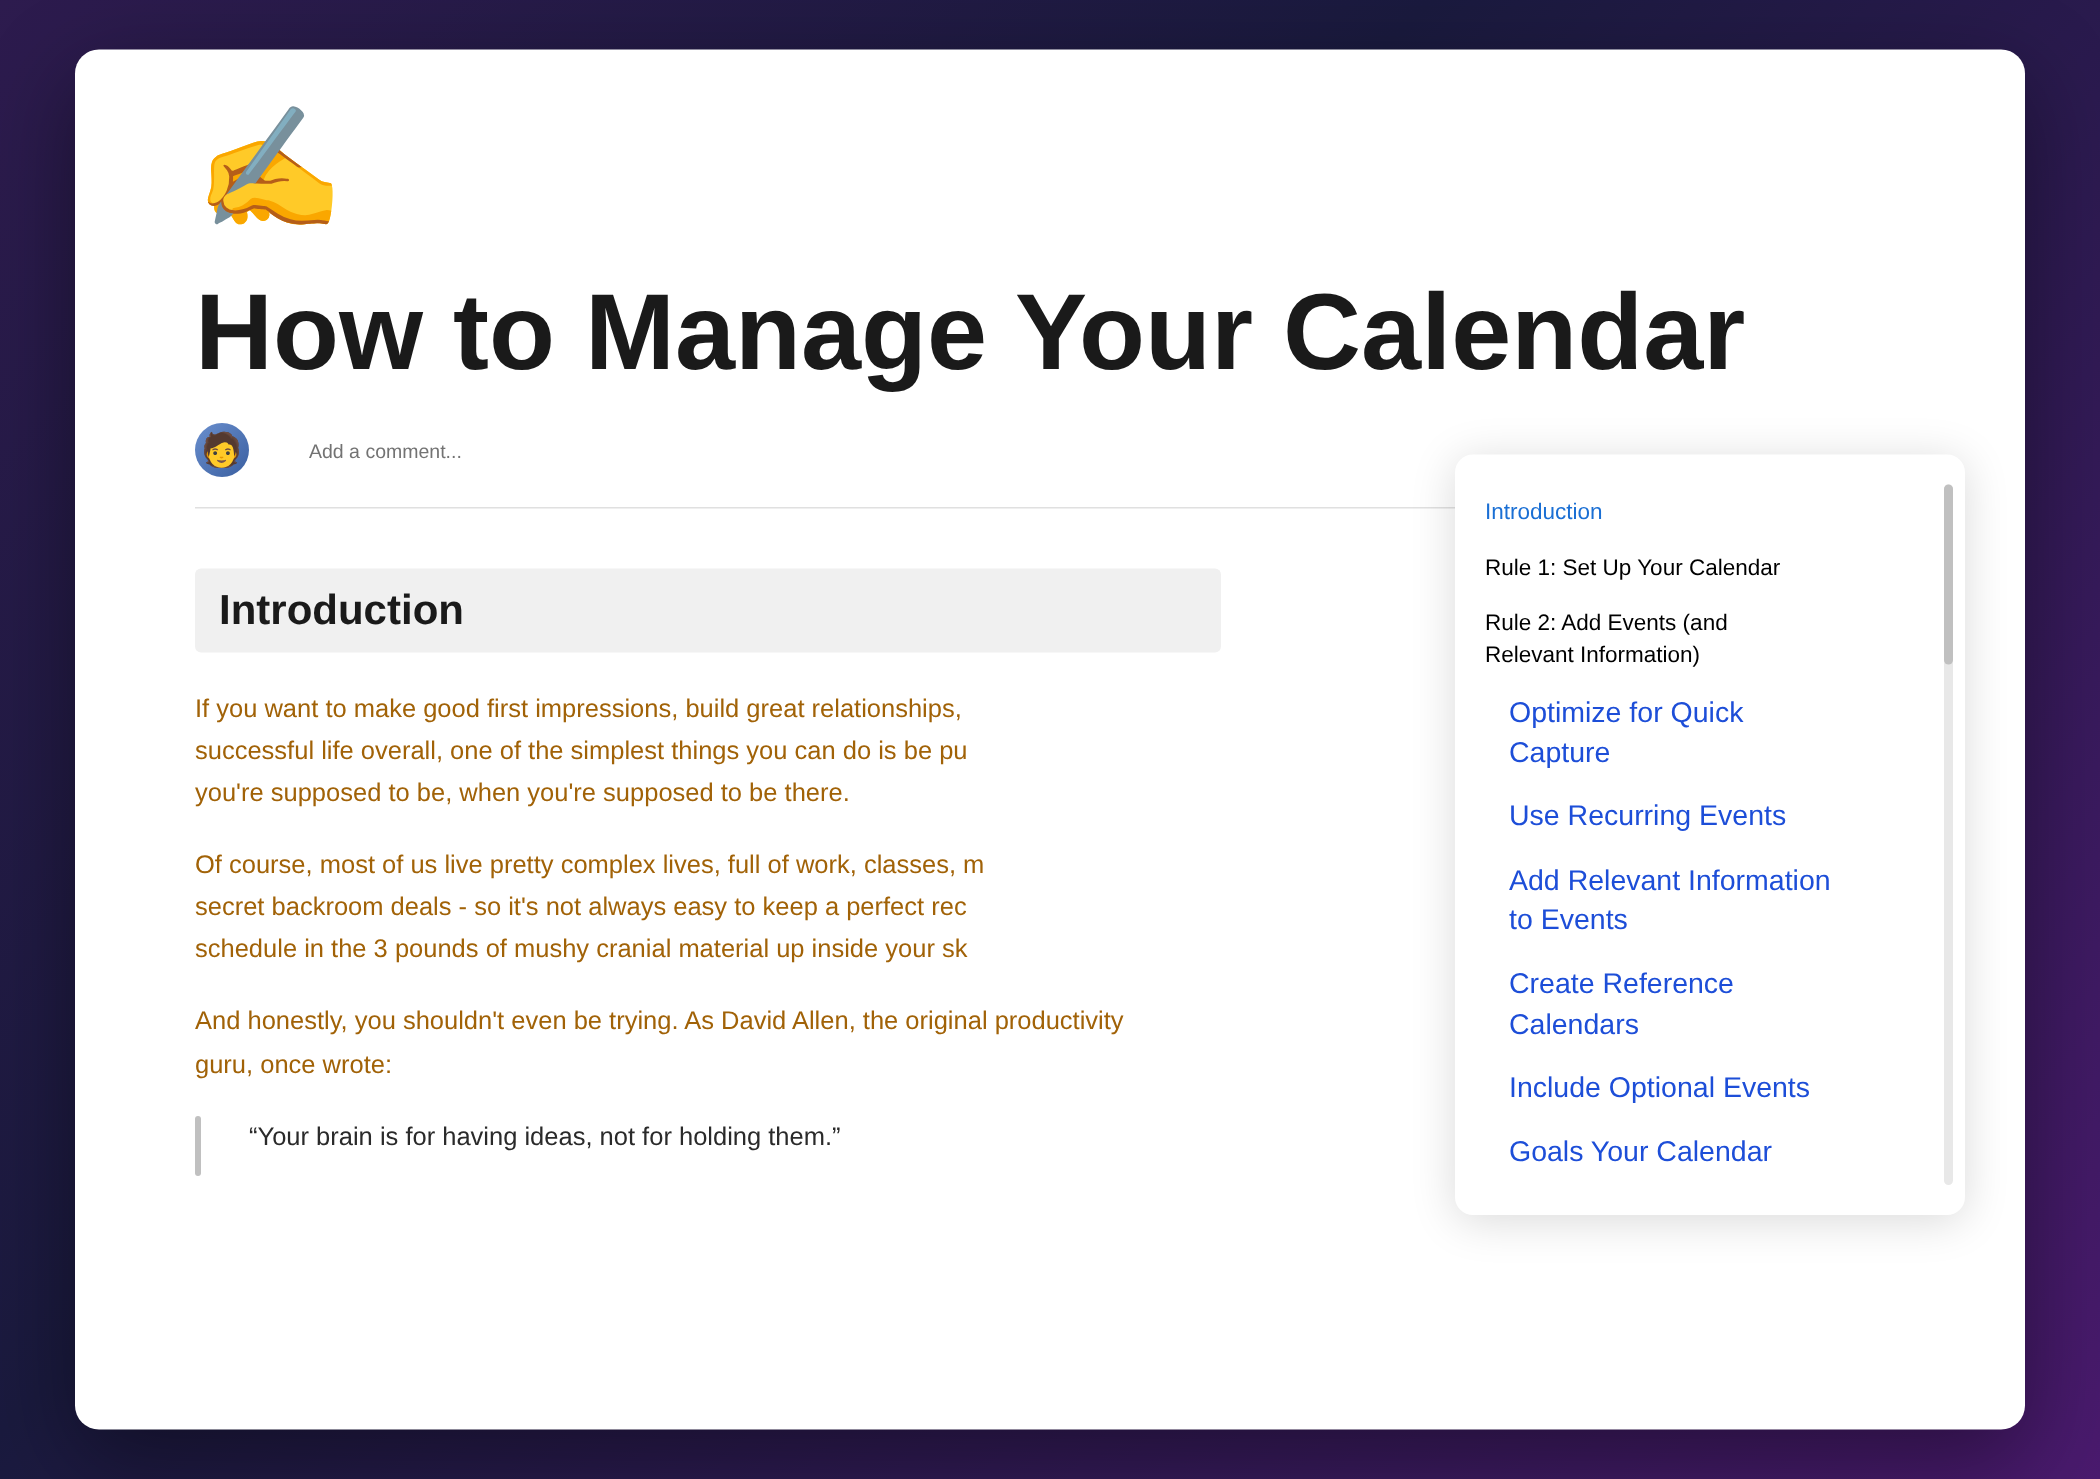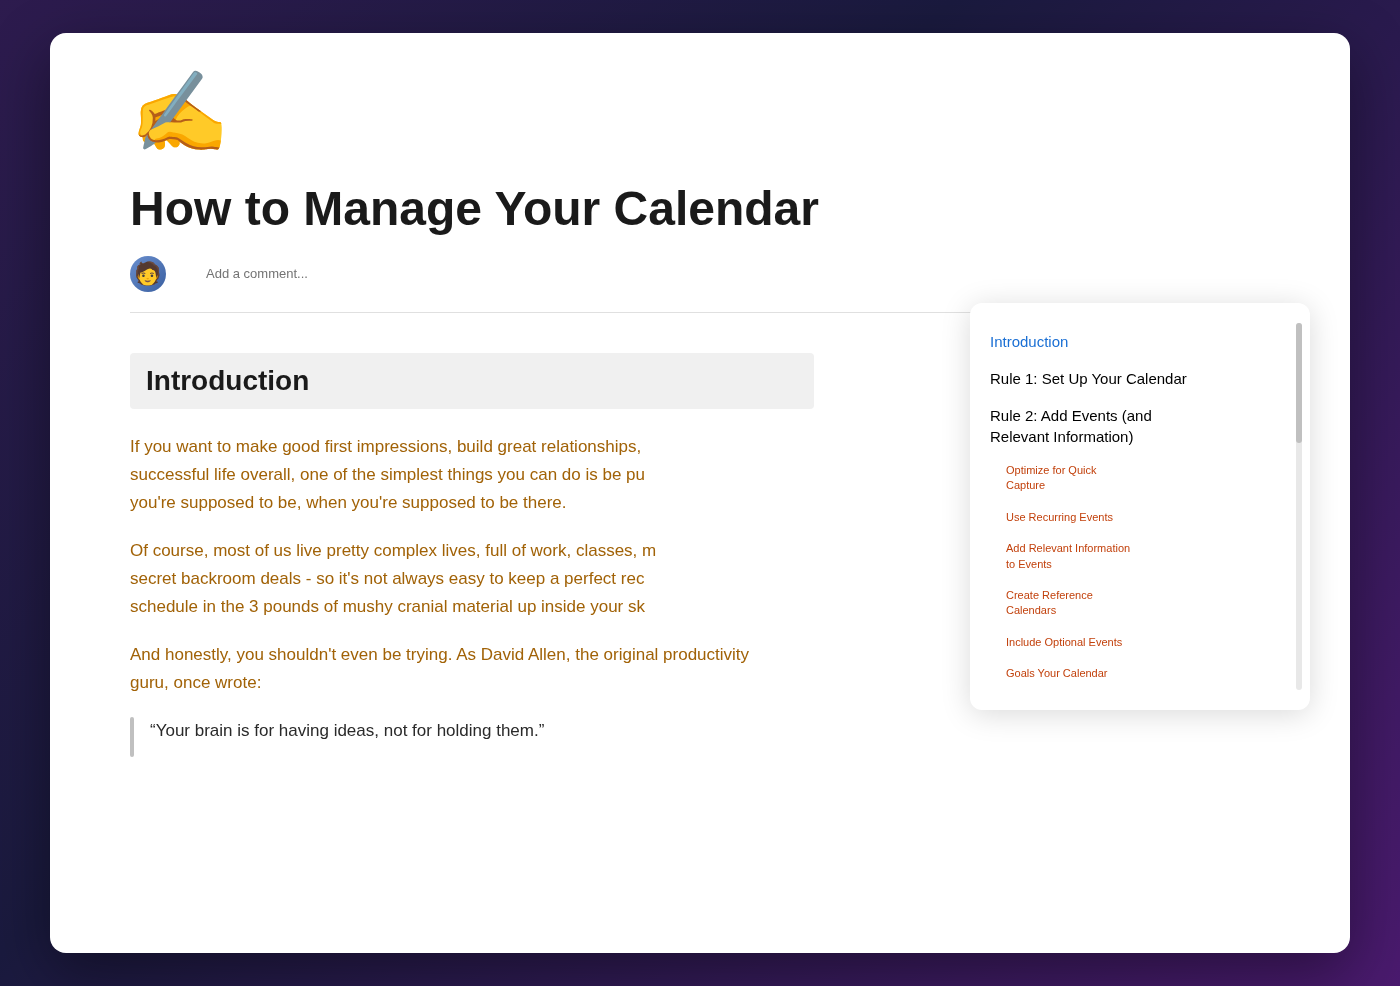--- a/index.html
+++ b/index.html
@@ -33,21 +33,21 @@
     }
 
     .emoji-icon {
       font-size: 80px;
       margin-bottom: 30px;
       display: block;
       line-height: 1;
     }
 
     .page-title {
-      font-size: 48px;
+      font-size: 72px;
       font-weight: 800;
       color: #1a1a1a;
       margin-bottom: 20px;
       line-height: 1.1;
       white-space: nowrap;
       overflow: hidden;
     }
 
     .comment-row {
       display: flex;
@@ -100,21 +100,21 @@
       max-width: 60%;
     }
 
     .body-text strong, .body-text .bold {
       font-weight: 400;
     }
 
     .blockquote-container {
       display: flex;
       align-items: flex-start;
-      gap: 16px;
+      gap: 32px;
       margin-top: 8px;
     }
 
     .blockquote-bar {
       width: 4px;
       background: #c0c0c0;
       border-radius: 2px;
       flex-shrink: 0;
       align-self: stretch;
       min-height: 40px;
@@ -166,22 +166,22 @@
       color: #000000;
     }
 
     .toc-item.active {
       color: #1a6fd4;
       font-weight: 500;
     }
 
     .toc-item.sub-item {
       padding-left: 36px;
-      color: #c2410c;
-      font-size: 11px;
+      color: #1d4ed8;
+      font-size: 19px;
     }
   </style>
 </head>
 <body>
 
 <div class="window">
   <div class="main-content">
 
     
     <span class="emoji-icon">✍️</span>

